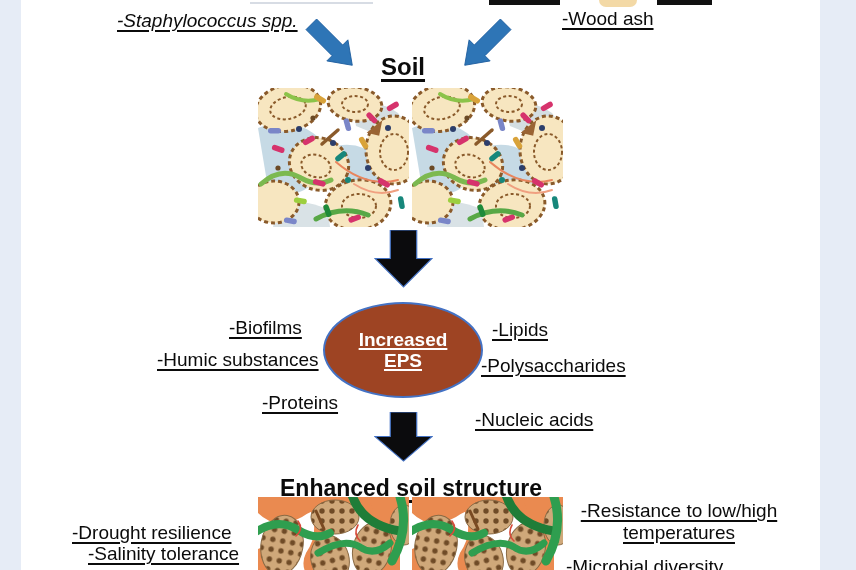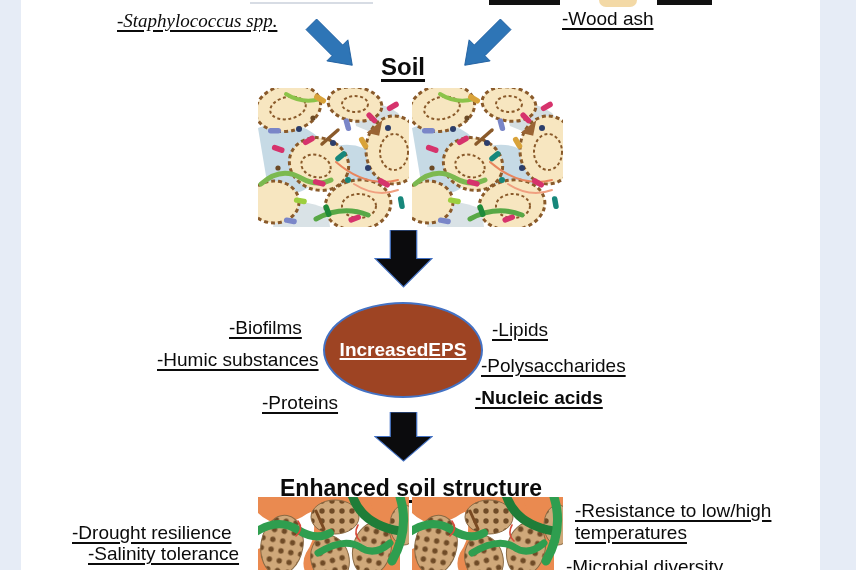--- a/index.html
+++ b/index.html
@@ -17,59 +17,59 @@
   .remnant{position:absolute;}
   .lbl{
     position:absolute;
     font-size:19px;
     line-height:22px;
     white-space:nowrap;
     text-decoration:underline;
     text-decoration-thickness:2px;
     text-underline-offset:3px;
   }
-  .lbl.italic{font-style:italic;font-family:Liberation Serif, serif;}
+  .lbl.italic{font-style:italic;}
   .heading{
     position:absolute;
     font-weight:bold;
     font-size:24px;
     line-height:26px;
     white-space:nowrap;
     text-decoration:underline;
     text-decoration-thickness:3px;
     text-underline-offset:4px;
   }
   .arrow{position:absolute;}
   .arrow.flip{transform:scaleX(-1);}
   .eps-ellipse{
     position:absolute;
     left:323px;top:302px;width:160px;height:96px;
     background:var(--ellipse-fill,#9e4423);
     border:2px solid var(--ellipse-border,#4472c4);
     border-radius:50%;
     box-sizing:border-box;
-    display:flex;flex-direction:row;align-items:center;justify-content:center;
+    display:flex;flex-direction:column;align-items:center;justify-content:center;
     gap:0px;
   }
   .eps-ellipse span{
     display:block;
     color:#ffffff;
     font-weight:bold;
     font-size:19px;
     line-height:21.5px;
     text-decoration:underline;
     text-decoration-thickness:2px;
     text-underline-offset:2px;
     white-space:nowrap;
   }
   .wrap-lbl{
     position:absolute;
     font-size:19px;
     line-height:22px;
-    text-align:left;
+    text-align:center;
     text-decoration:underline;
     text-decoration-thickness:2px;
     text-underline-offset:3px;
   }
   .soil-img{position:absolute;}
 </style>
 </head>
 <body>
 
 <svg width="0" height="0" style="position:absolute" aria-hidden="true">
@@ -206,21 +206,21 @@
 <div class="eps-ellipse">
   <span>Increased</span>
   <span>EPS</span>
 </div>
 
 <div class="lbl" style="left:229px;top:317px;">-Biofilms</div>
 <div class="lbl" style="left:157px;top:349px;">-Humic substances</div>
 <div class="lbl" style="left:262px;top:392px;">-Proteins</div>
 <div class="lbl" style="left:492px;top:319px;">-Lipids</div>
 <div class="lbl" style="left:481px;top:355px;">-Polysaccharides</div>
-<div class="lbl" style="left:475px;top:387px;font-weight:bold;">-Nucleic acids</div>
+<div class="lbl" style="left:475px;top:409px;">-Nucleic acids</div>
 
 <svg class="arrow" style="left:374px;top:412px;" width="59" height="50">
     <use href="#blackArrow"></use>
   </svg>
 
 <div class="heading" style="left:280px;top:475px;font-size:23px;">Enhanced soil structure</div>
 
 <div>
   <svg class="soil-img" style="left:258px;top:497px;" width="151" height="80">
       <use href="#soilB"></use>

